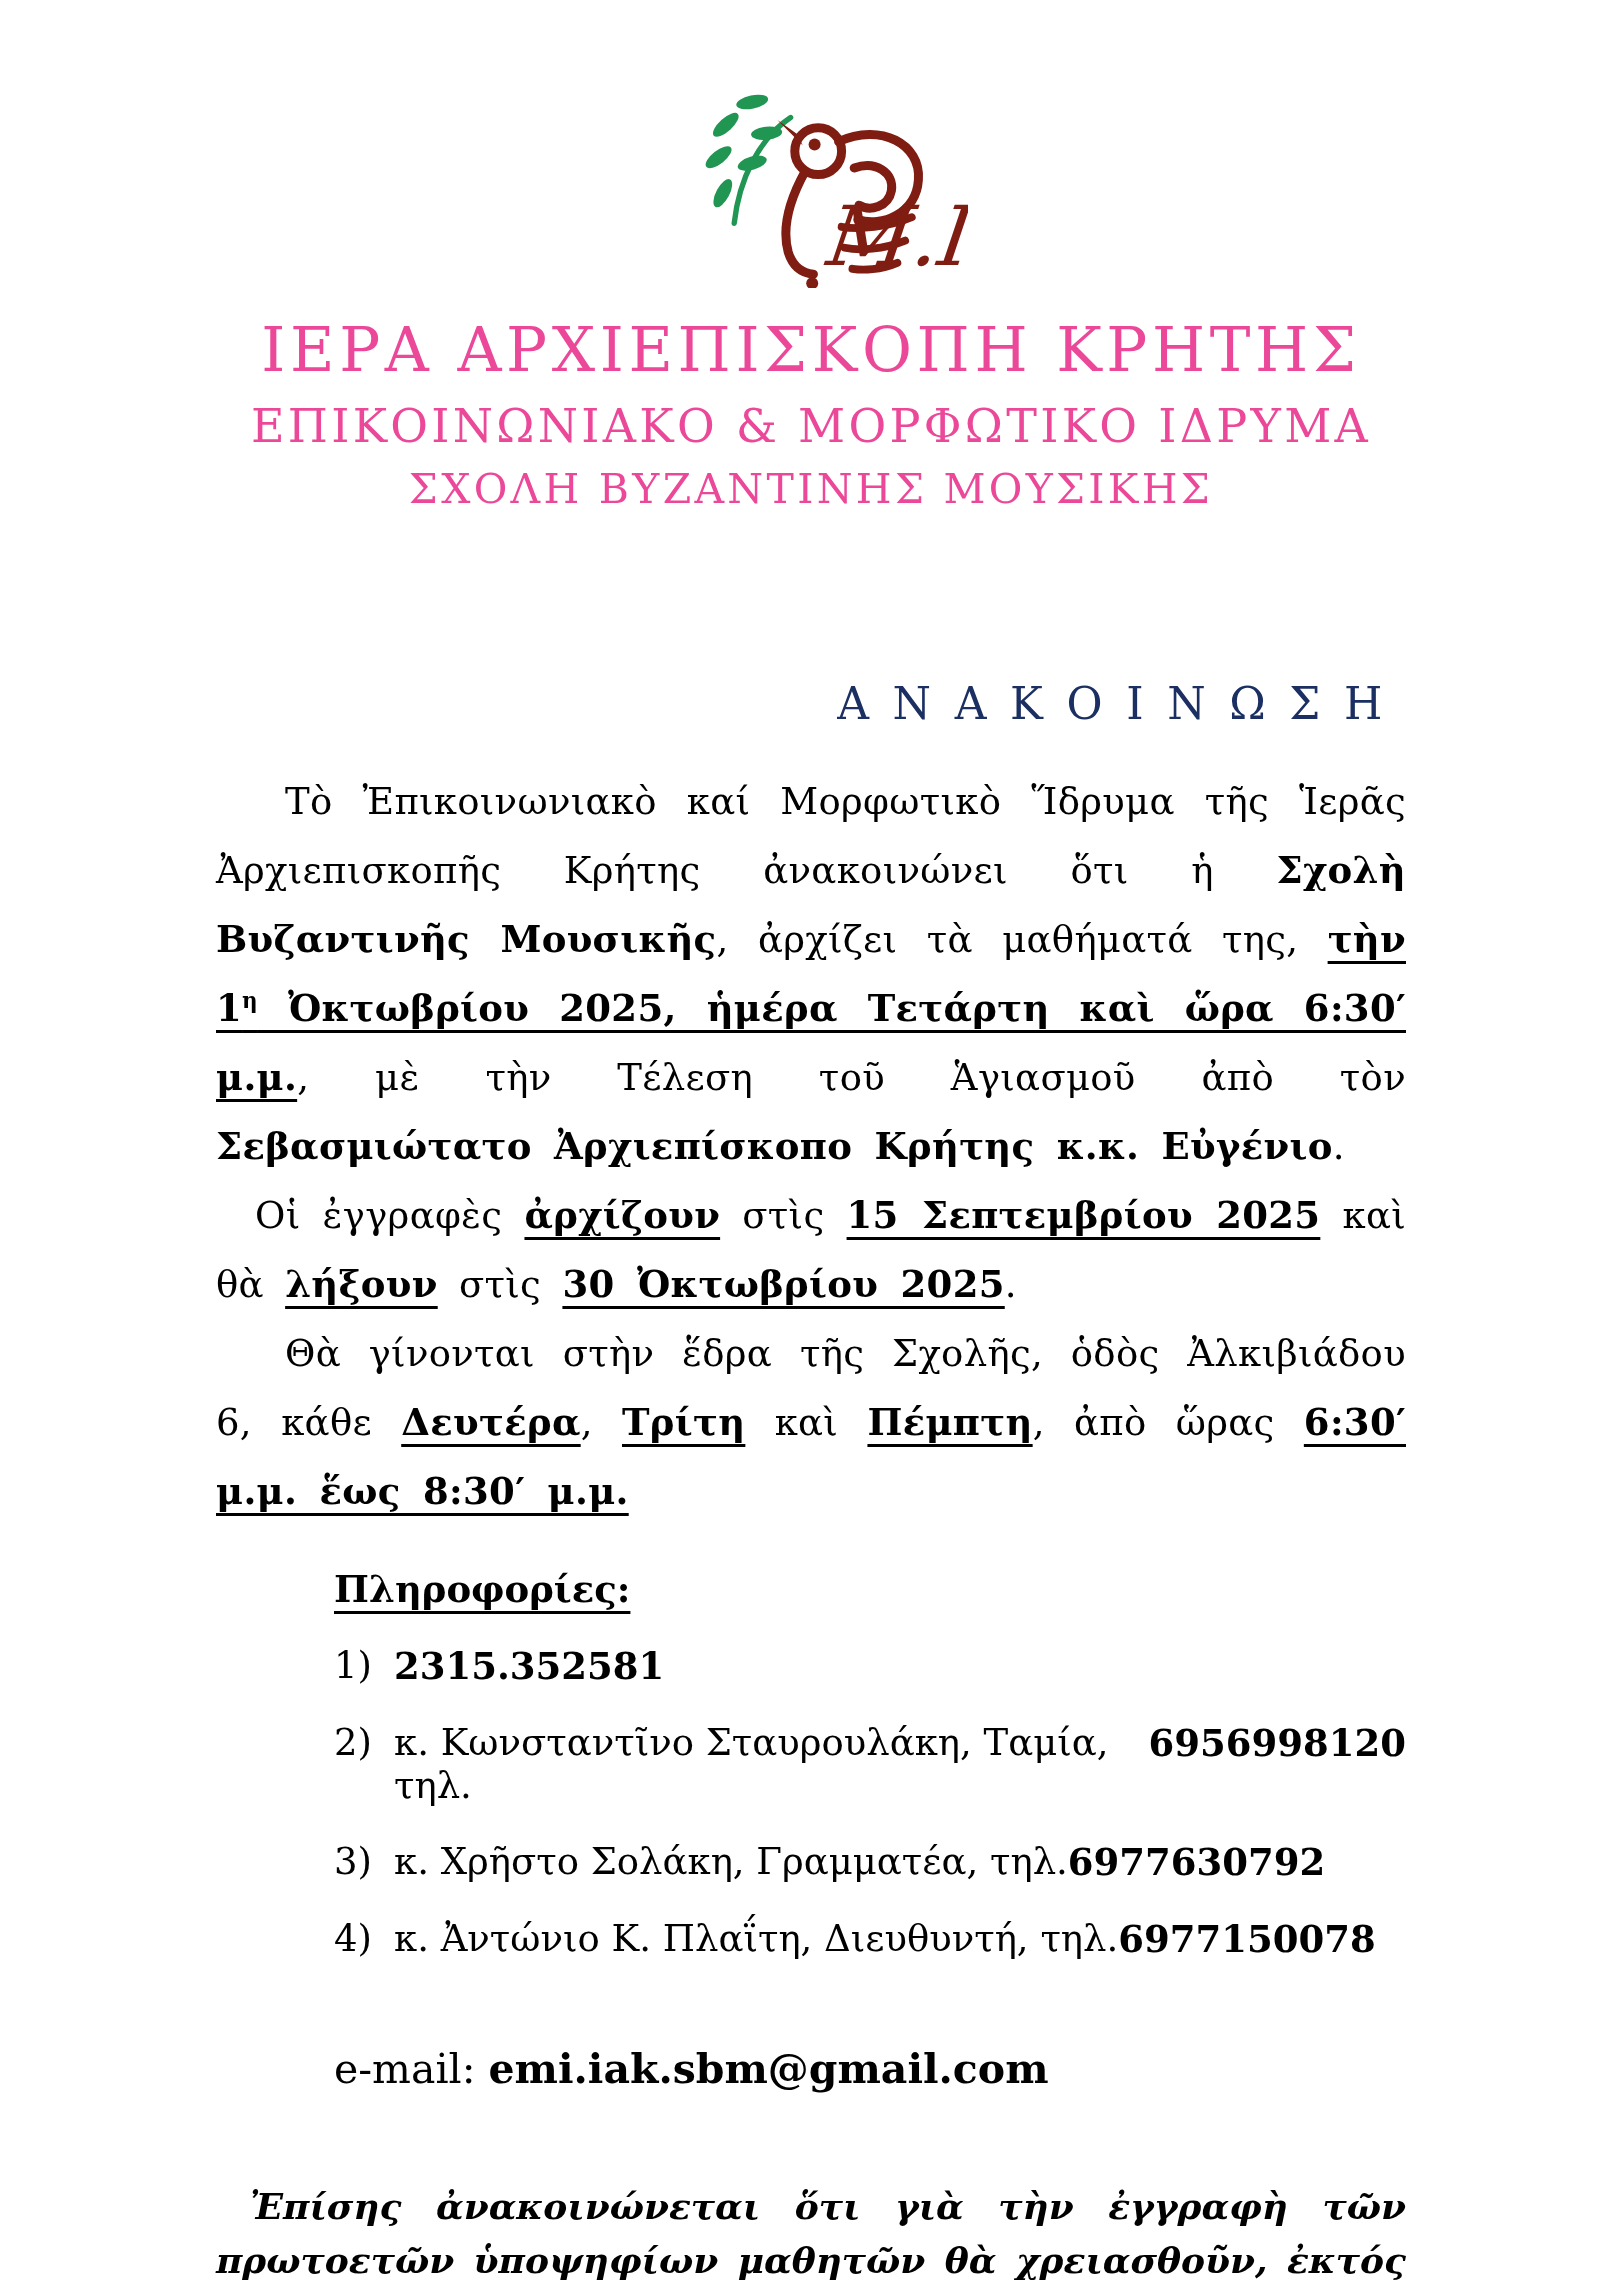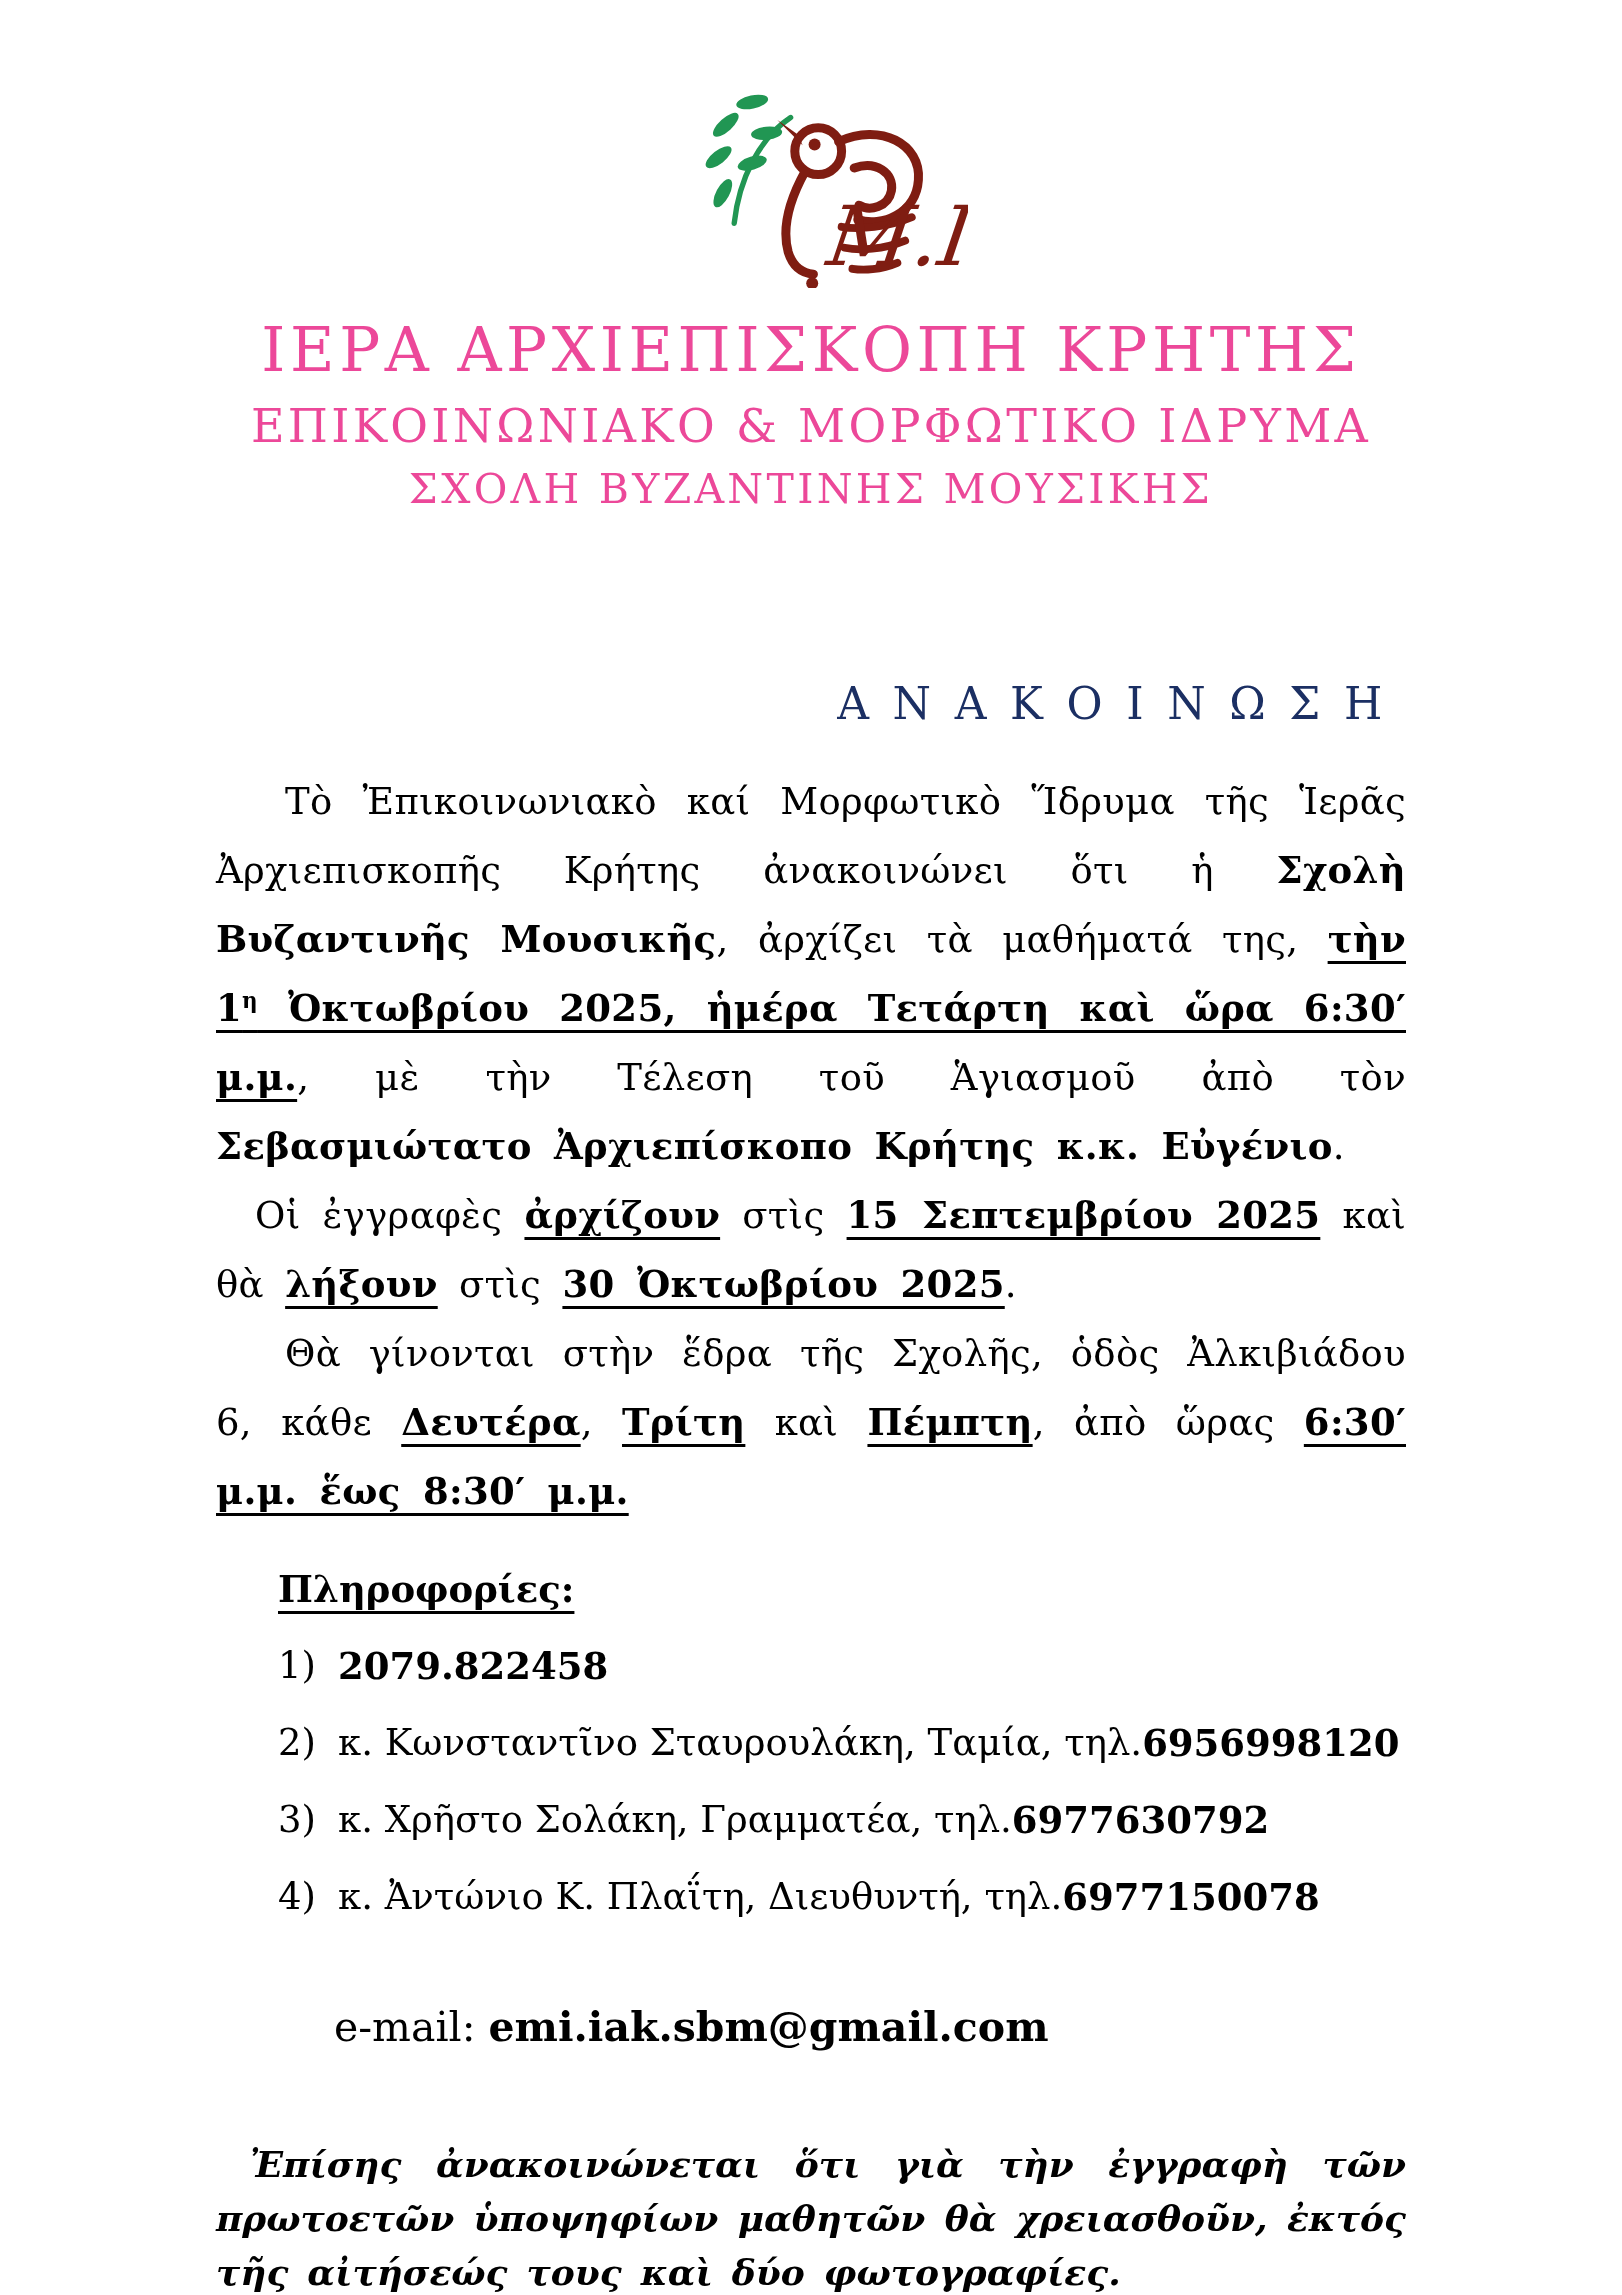--- a/index.html
+++ b/index.html
@@ -30,21 +30,21 @@
     margin:0; word-spacing:9.2px; letter-spacing:0.3px;
   }
   .indent-lg { text-indent:69px; }
   .indent-sm { text-indent:39px; }
   .b  { font-weight:bold; }
   .bu { font-weight:bold; text-decoration:underline;
         text-decoration-thickness:3.3px; text-underline-offset:8.5px; }
   .bu sup { font-size:58%; }
   sup { line-height:0; }
 
-  .info-block { margin:41px 0 0 62px; font-size:37px; }
+  .info-block { margin:41px 0 0 118px; font-size:37px; }
   .info-heading { margin:0; }
   .info-item { margin-top:33px; display:flex; }
   .info-num { width:60px; flex:0 0 auto; }
   .info-phone { font-weight:bold; }
 
   .email-line { margin:84px 0 0 118px; font-size:41px; }
   .email-addr { font-weight:bold; }
 
   .closing {
     margin-top:86px; font-size:36px; line-height:54px;
@@ -99,21 +99,21 @@
       <p class="para indent-sm"><span>Οἱ ἐγγραφὲς </span><span class="bu">ἀρχίζουν</span><span> στὶς </span><span class="bu">15 Σεπτεμβρίου 2025</span><span> καὶ θὰ </span><span class="bu">λήξουν</span><span> στὶς </span><span class="bu">30 Ὀκτωβρίου 2025</span><span>.</span></p>
 
       <p class="para indent-lg"><span>Θὰ γίνονται στὴν ἕδρα τῆς Σχολῆς, ὁδὸς Ἀλκιβιάδου 6, κάθε </span><span class="bu">Δευτέρα</span><span>, </span><span class="bu">Τρίτη</span><span> καὶ </span><span class="bu">Πέμπτη</span><span>, ἀπὸ ὥρας </span><span class="bu">6:30′ μ.μ. ἕως 8:30′ μ.μ.</span></p>
     </div>
 
     <div class="info-block">
       <p class="info-heading"><span class="bu">Πληροφορίες:</span></p>
 
       <div class="info-item">
         <span class="info-num">1)</span>
-          <span class="info-phone">2079.822458</span>
+          <span class="info-phone">2315.352581</span>
       </div>
       <div class="info-item">
         <span class="info-num">2)</span>
           <span>κ. Κωνσταντῖνο Σταυρουλάκη, Ταμία, τηλ. </span>
           <span class="info-phone">6956998120</span>
       </div>
       <div class="info-item">
         <span class="info-num">3)</span>
           <span>κ. Χρῆστο Σολάκη, Γραμματέα, τηλ. </span>
           <span class="info-phone">6977630792</span>

